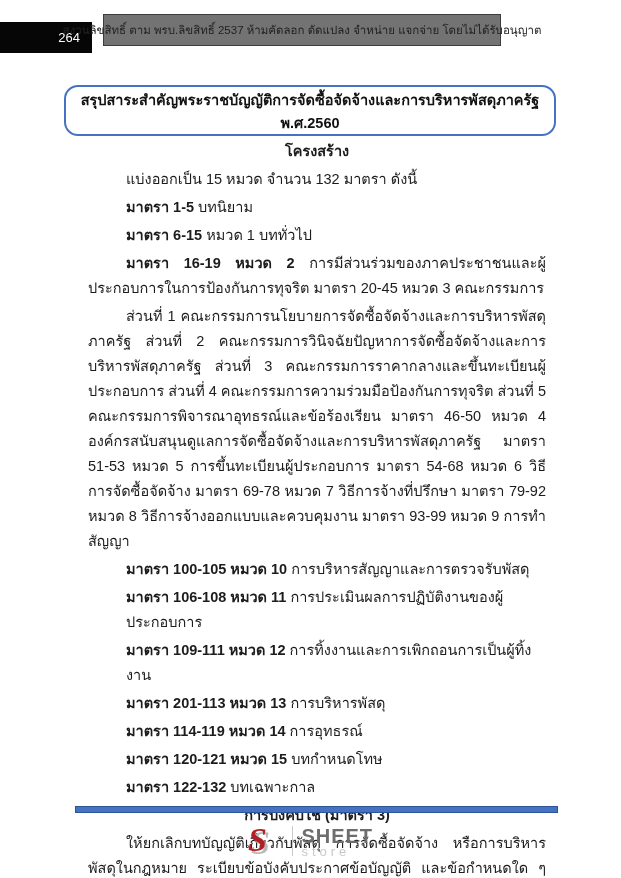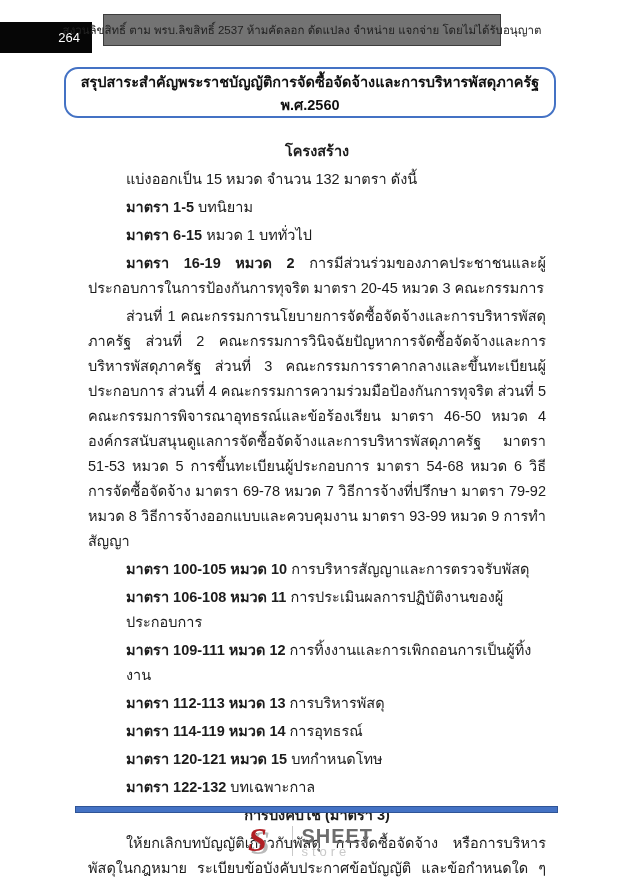--- a/index.html
+++ b/index.html
@@ -21,21 +21,21 @@
   }
   .copyright-box{
     position:absolute;left:103px;top:14px;width:398px;height:32px;
     border:1.5px solid #3d3d3d;background:#737373;
     display:flex;align-items:center;justify-content:center;
     font-size:11.5px;box-sizing:border-box;color:#222;
     white-space:nowrap;
   }
   
   .title-box{
-    position:absolute;left:64px;top:67px;width:492px;height:51px;
+    position:absolute;left:64px;top:85px;width:492px;height:51px;
     border:2.5px solid #4472c4;border-radius:14px;
     display:flex;align-items:center;justify-content:center;
     font-weight:bold;font-size:14.5px;color:#111;
     box-sizing:border-box;text-align:center;padding:0 14px;
   }
   
   .content{
     position:absolute;left:75px;top:136px;width:471px;
     font-size:14.5px;line-height:25px;color:#1c1c1c;
   }
@@ -116,21 +116,21 @@
     <p class="matra-item">
       <span class="b">มาตรา 100-105 หมวด 10</span><span> การบริหารสัญญาและการตรวจรับพัสดุ</span>
     </p>
     <p class="matra-item">
       <span class="b">มาตรา 106-108 หมวด 11</span><span> การประเมินผลการปฏิบัติงานของผู้ประกอบการ</span>
     </p>
     <p class="matra-item">
       <span class="b">มาตรา 109-111 หมวด 12</span><span> การทิ้งงานและการเพิกถอนการเป็นผู้ทิ้งงาน</span>
     </p>
     <p class="matra-item">
-      <span class="b">มาตรา 112-113 หมวด 13</span><span> การบริหารพัสดุ</span>
+      <span class="b">มาตรา 201-113 หมวด 13</span><span> การบริหารพัสดุ</span>
     </p>
     <p class="matra-item">
       <span class="b">มาตรา 114-119 หมวด 14</span><span> การอุทธรณ์</span>
     </p>
     <p class="matra-item">
       <span class="b">มาตรา 120-121 หมวด 15</span><span> บทกำหนดโทษ</span>
     </p>
     <p class="matra-item">
       <span class="b">มาตรา 122-132</span><span> บทเฉพาะกาล</span>
     </p>

